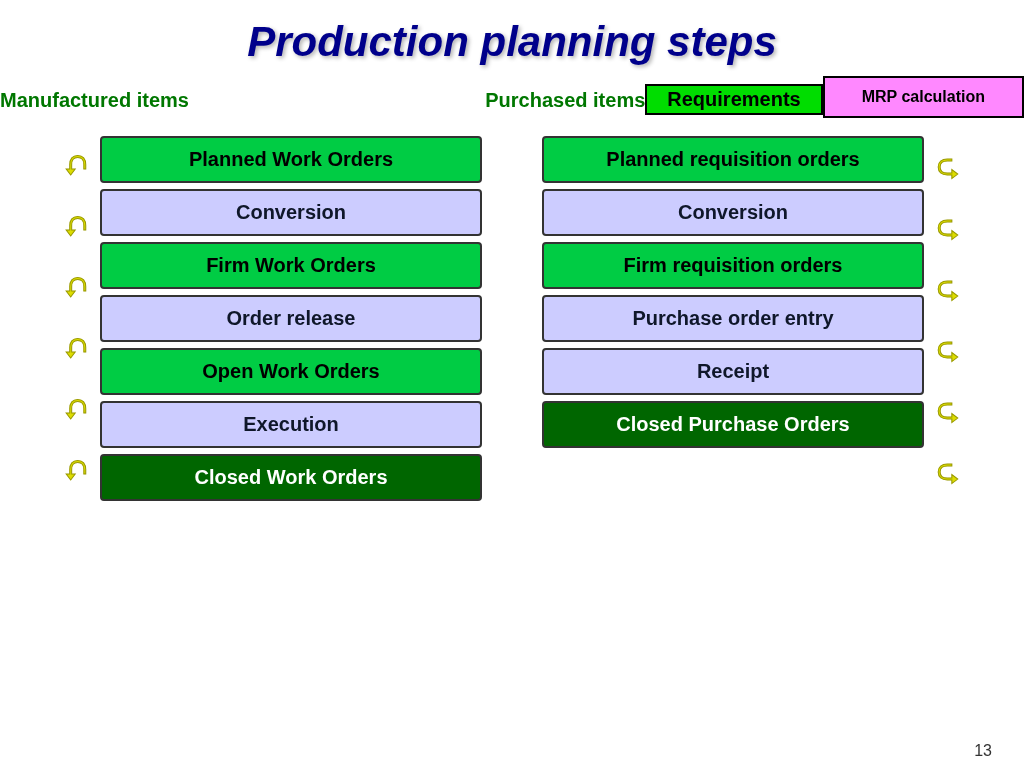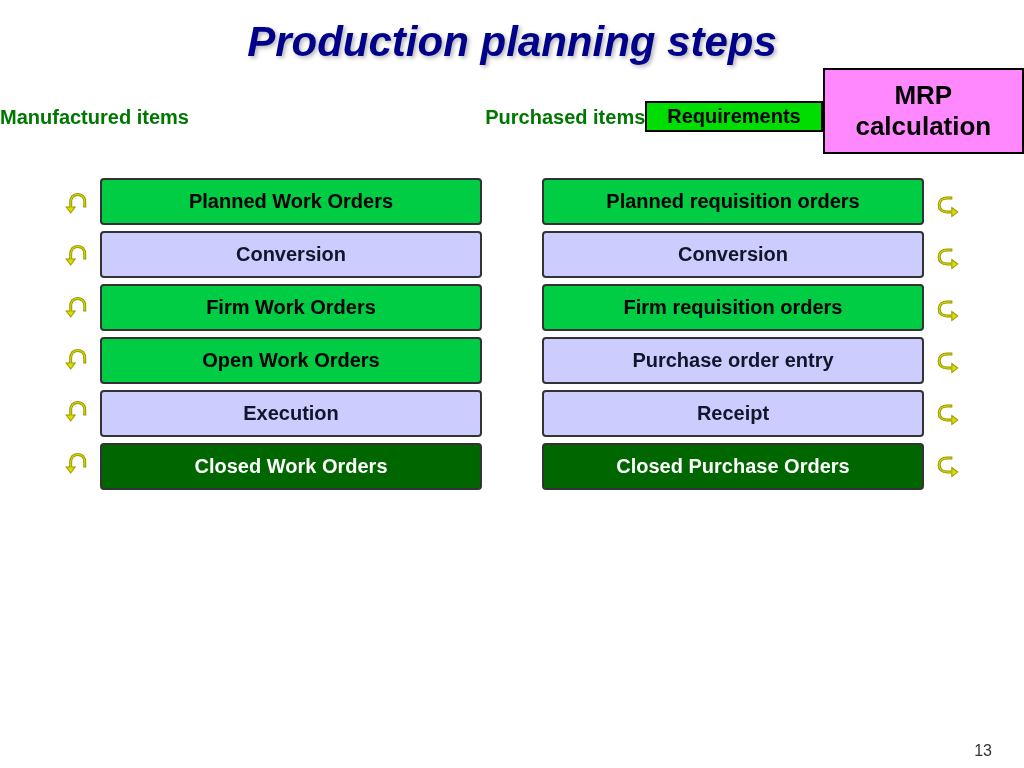--- a/index.html
+++ b/index.html
@@ -12,21 +12,21 @@
       position: relative;
     }
 
     .page-title {
       text-align: center;
       padding-top: 18px;
       font-size: 42px;
       font-style: italic;
       color: #00008B;
       text-shadow: 2px 2px 4px rgba(0,0,0,0.3);
-      margin-bottom: 2px;
+      margin-bottom: 10px;
     }
 
     .main-content {
       display: flex;
       flex-direction: column;
       align-items: center;
       position: relative;
     }
 
     .requirements-box {
@@ -40,24 +40,24 @@
       color: #000;
       margin-bottom: 6px;
     }
 
     .mrp-box {
       background: #FF88FF;
       border: 2px solid #000;
       width: 280px;
       text-align: center;
       padding: 10px 18px;
-      font-size: 26px;
+      font-size: 16px;
       font-weight: bold;
       color: #000;
-      margin-bottom: 16px;
+      margin-bottom: 10px;
     }
 
     .side-label {
       font-size: 20px;
       font-weight: bold;
       color: #007700;
     }
 
     .columns-area {
       display: flex;
@@ -171,20 +171,21 @@
         <span class="arrow-down">⮏</span>
         <span class="arrow-down">⮏</span>
         <span class="arrow-down">⮏</span>
         <span class="arrow-down">⮏</span>
         <span class="arrow-down">⮏</span>
       </div>
       <div class="column" id="left-col">
           <div class="step-box green-box">Planned Work Orders</div>
           <div class="step-box lavender-box">Conversion</div>
           <div class="step-box green-box">Firm Work Orders</div>
+          <div class="step-box lavender-box">Order release</div>
           <div class="step-box green-box">Open Work Orders</div>
           <div class="step-box lavender-box">Execution</div>
           <div class="step-box dark-green-box">Closed Work Orders</div>
         </div>
     </div>
 
     <div class="column-with-arrows">
       <div class="column" id="right-col">
           <div class="step-box green-box">Planned requisition orders</div>
           <div class="step-box lavender-box">Conversion</div>

